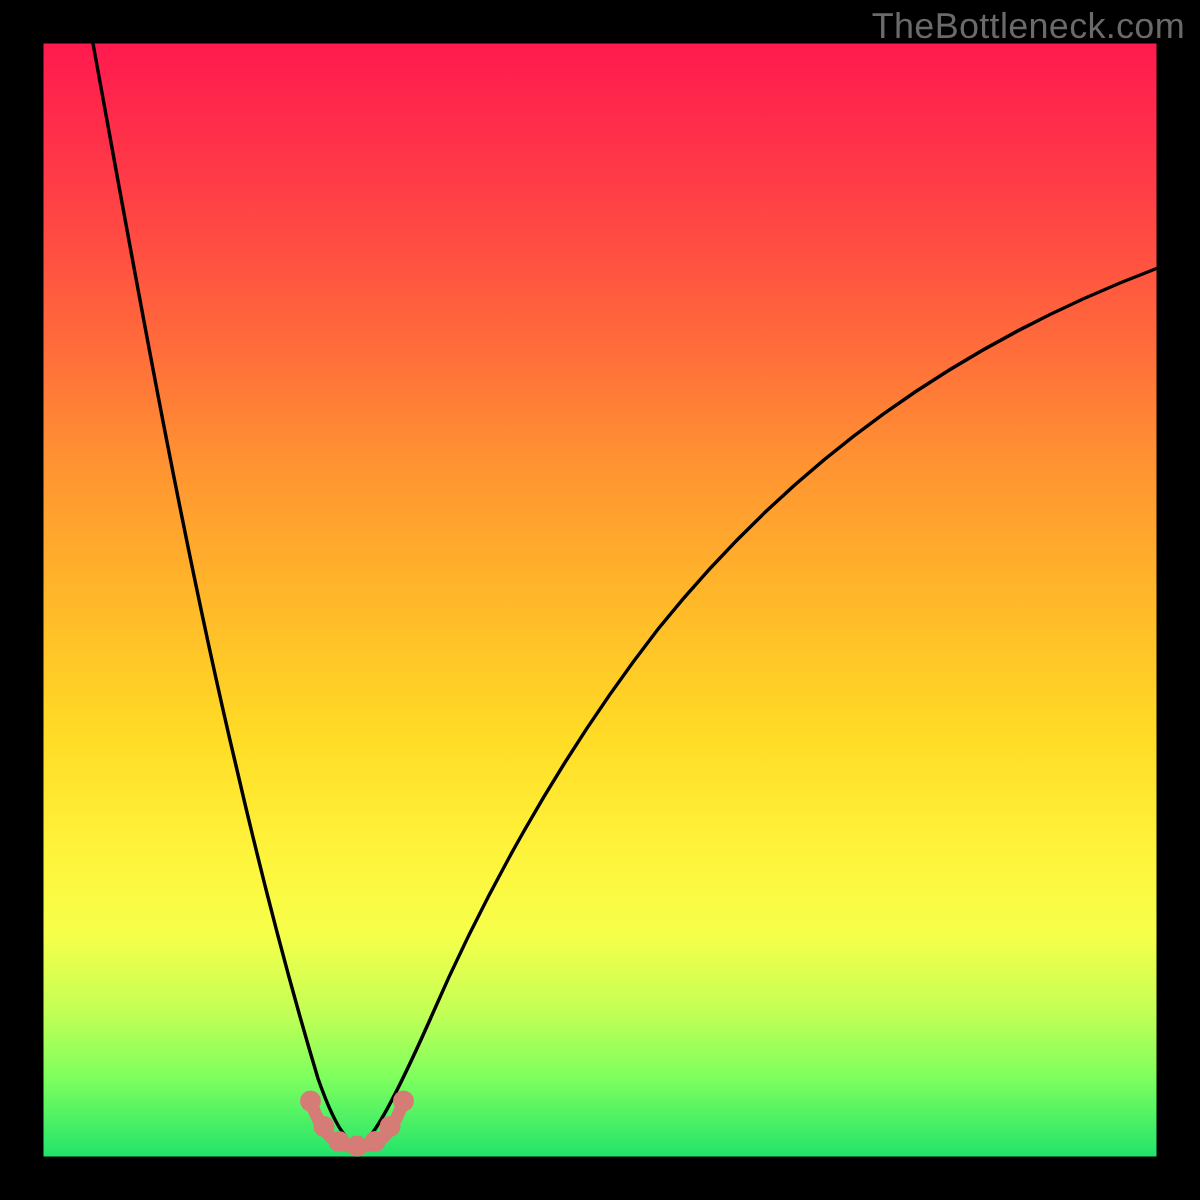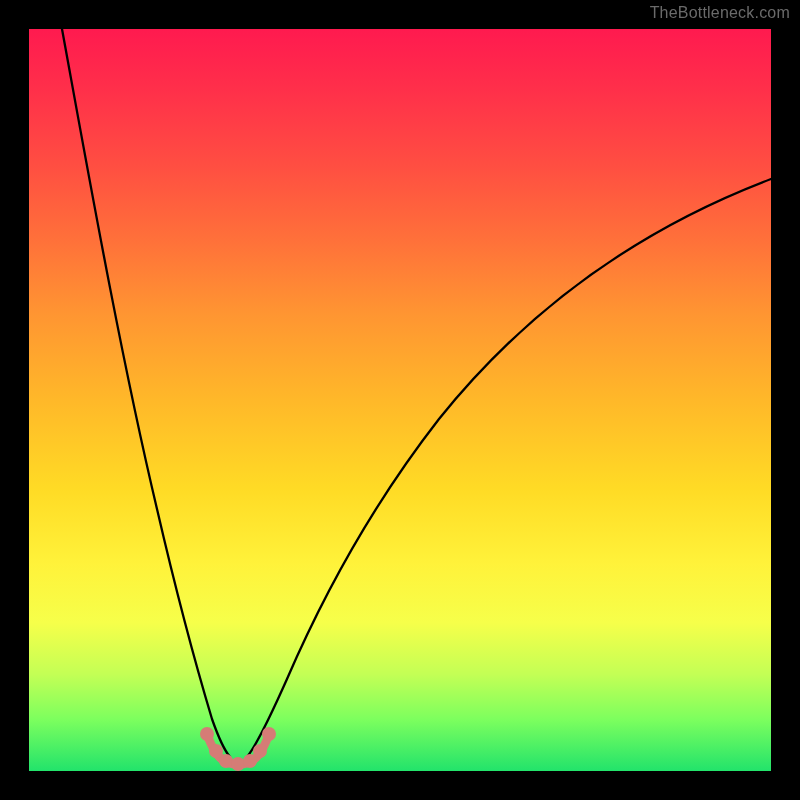--- a/index.html
+++ b/index.html
@@ -37,21 +37,21 @@
       #c3ff55 87%,
       #7dff5e 93%,
       #22e36b 100%
     );
   }
   .watermark {
     position: absolute;
     top: 4px;
     right: 10px;
     color: #6a6a6a;
-    font-size: 16px;
+    font-size: 24px;
     letter-spacing: 0.2px;
     user-select: none;
   }
   svg.curves {
     position: absolute;
     left: 0;
     top: 0;
     width: 742px;
     height: 742px;
     overflow: visible;

